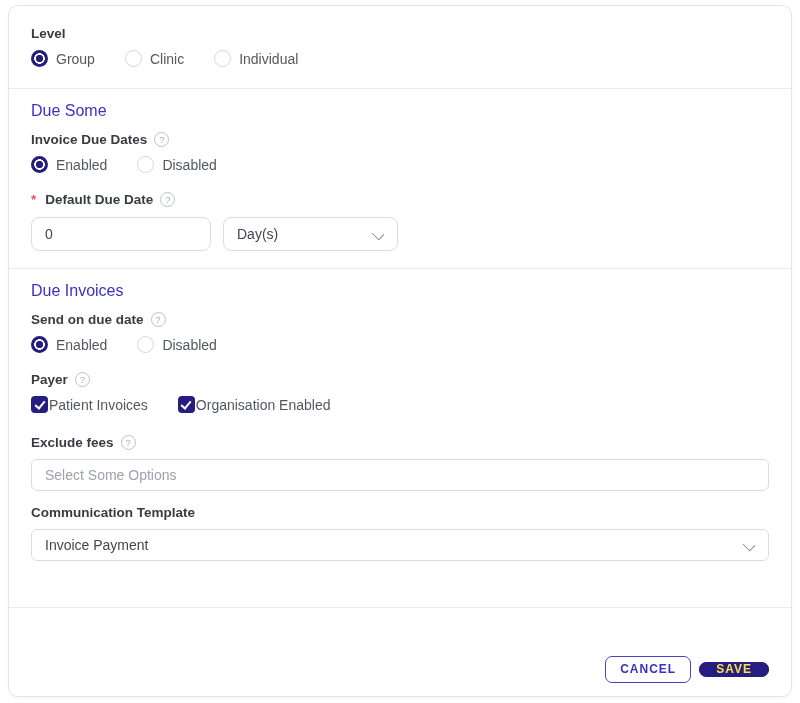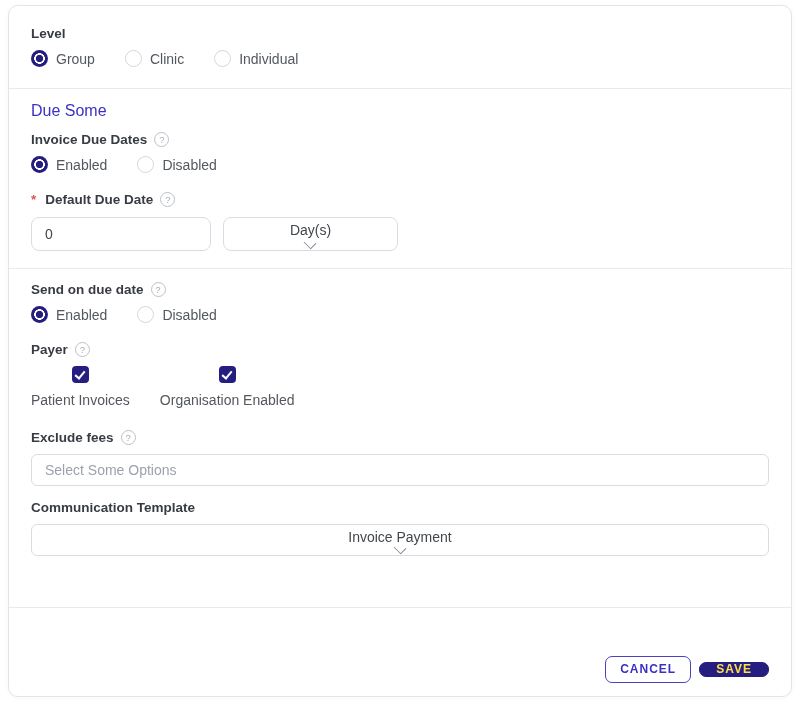--- a/index.html
+++ b/index.html
@@ -73,21 +73,21 @@
     width:17px;height:17px;border-radius:50%;flex:0 0 auto;
     border:1px solid #d3d7dd;background:#fff;
   }
   .radio.checked{
     border:none;
     background:radial-gradient(circle, var(--indigo) 0 3.4px, #fff 3.9px 5.1px, var(--indigo) 5.5px);
   }
   .opt-label{font-size:14px;color:var(--option-text);}
   .group-gap{margin-top:19px;}
   .checkbox-row{display:flex;align-items:center;gap:30px;}
-  .check-item{display:flex;align-items:center;gap:9px;cursor:pointer;flex-direction:column;}
+  .check-item{display:flex;align-items:center;gap:1px;cursor:pointer;}
   .checkbox{
     width:17px;height:17px;border-radius:4px;background:var(--indigo);
     position:relative;flex:0 0 auto;
   }
   .checkbox::after{
     content:"";position:absolute;left:5.5px;top:2.5px;
     width:4px;height:8px;
     border-right:2px solid #fff;border-bottom:2px solid #fff;
     transform:rotate(40deg);
   }
@@ -96,21 +96,21 @@
     font-family:"Liberation Sans", sans-serif;
     font-size:14px;color:var(--input-text);
     padding:0 13px;outline:none;background:#fff;
   }
   .text-input::placeholder{color:var(--placeholder);}
   .small-input{width:180px;}
   .inline-fields{display:flex;gap:12px;margin-top:10px;}
   .select-box{
     height:34px;border:1px solid var(--border);border-radius:8px;
     display:flex;align-items:center;justify-content:space-between;
-    padding:4px 13px;background:#fff;cursor:pointer;flex-direction:column;
+    padding:12px 13px;background:#fff;cursor:pointer;
   }
   .select-box .sel-text{font-size:14px;color:var(--input-text);}
   .unit-select{width:175px;}
   .full{width:100%;}
   .chevron{
     width:11px;height:11px;position:relative;flex:0 0 auto;margin-top:-5px;
   }
   .chevron::before{
     content:"";position:absolute;left:0;top:3px;
     width:9px;height:9px;
@@ -192,20 +192,21 @@
     <div class="inline-fields">
       <input class="text-input small-input" type="text" value="0" style="">
       <div class="select-box unit-select">
         <span class="sel-text">Day(s)</span>
         <span class="chevron"></span>
       </div>
     </div>
   </div>
 
   <div class="section sec-dueinv">
+    <div class="section-heading">Due Invoices</div>
 
     <div class="field-label">
       <span>Send on due date</span>
       <span class="help-icon">?</span>
     </div>
     <div class="radio-row">
       <label class="radio-item">
         <span class="radio checked"></span>
         <span class="opt-label">Enabled</span>
       </label>

